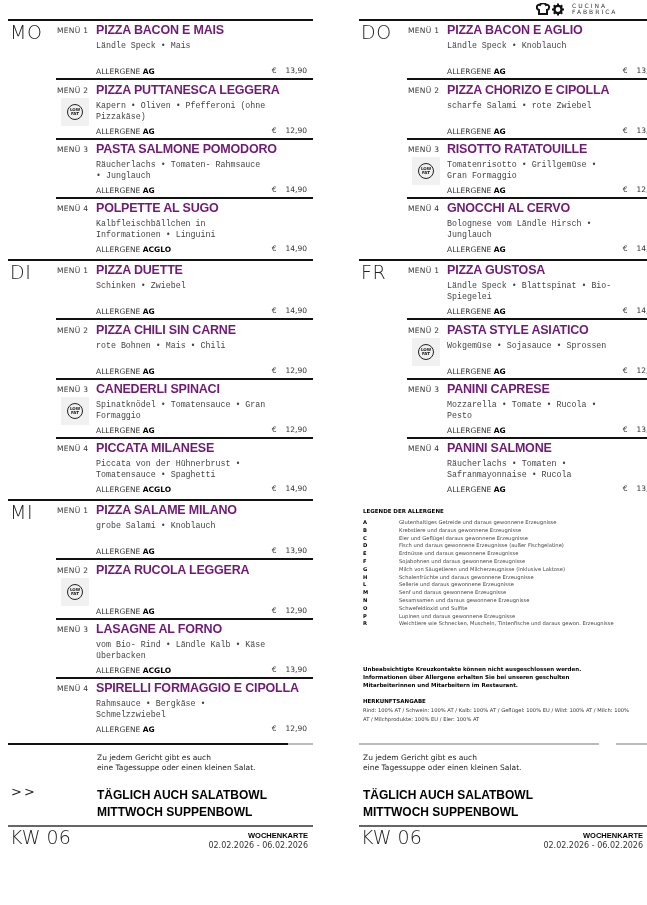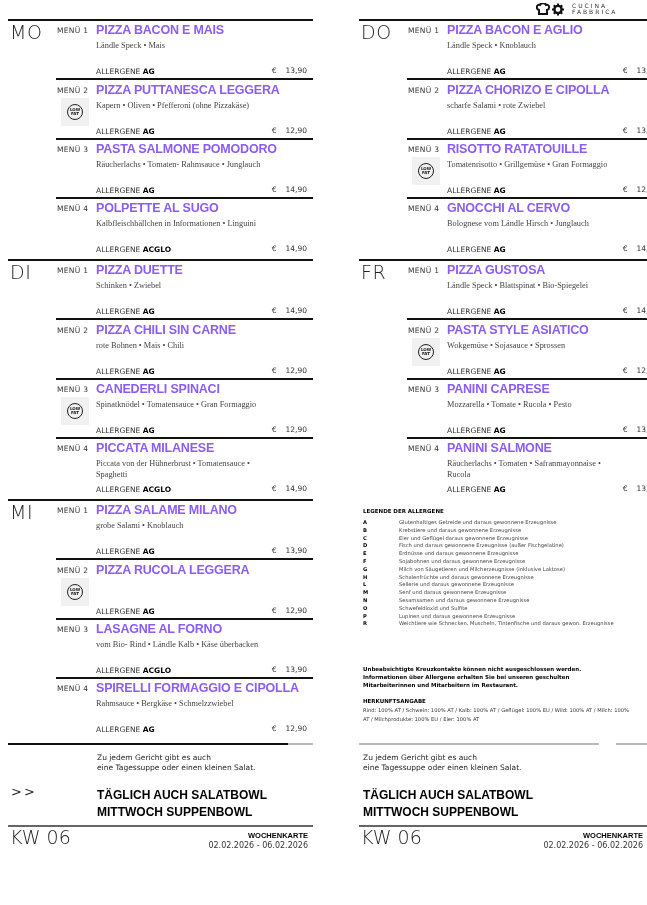--- a/index.html
+++ b/index.html
@@ -14,22 +14,22 @@
   .logo svg { display: block; }
   .logo .logo-text { margin-left: 6px; font-size: 6px; letter-spacing: 2px; line-height: 6px; color: #333; font-family: "DejaVu Sans", sans-serif; }
 
   .day { position: relative; }
   .day-rule { position: absolute; left: 0; right: 0; top: 0; height: 2px; background: #111; }
   .day-label { position: absolute; left: 2px; top: 2px; font-size: 19px; font-weight: 300; color: #222; letter-spacing: 0.5px; font-family: "DejaVu Sans", sans-serif; }
 
   .menu { position: absolute; left: 48px; right: 0; height: 59px; }
   .menu .rule { position: absolute; left: 0; right: 0; bottom: 0; height: 2px; background: #111; }
   .menu .num { position: absolute; left: 1px; top: 5px; font-size: 7.5px; color: #333; letter-spacing: 0.3px; font-family: "DejaVu Sans", sans-serif; }
-  .menu .title { position: absolute; left: 40px; top: 2px; font-size: 12.5px; font-weight: 900; color: #8b5cf6; letter-spacing: -0.2px; white-space: nowrap; font-family: "Liberation Sans", sans-serif; }
-  .menu .desc { position: absolute; left: 40px; top: 19px; width: 170px; font-size: 8.3px; line-height: 11px; color: #444; font-family: Liberation Serif, serif; }
+  .menu .title { position: absolute; left: 40px; top: 2px; font-size: 12.5px; font-weight: 900; color: #701a75; letter-spacing: -0.2px; white-space: nowrap; font-family: "Liberation Sans", sans-serif; }
+  .menu .desc { position: absolute; left: 40px; top: 19px; width: 170px; font-size: 8.3px; line-height: 11px; color: #444; font-family: Liberation Mono, monospace; }
   .menu .allergen { position: absolute; left: 40px; bottom: 4px; font-size: 7.5px; color: #333; font-family: "DejaVu Sans", sans-serif; }
   .menu .allergen b { font-weight: 700; color: #000; }
   .menu .price { position: absolute; right: 6px; bottom: 5px; font-size: 7.5px; color: #333; font-family: "DejaVu Sans", sans-serif; }
   .menu .price .eur { margin-right: 9px; }
   .lowfat { position: absolute; left: 5px; top: 17px; width: 28px; height: 28px; background: #f1f1f1; display: flex; align-items: center; justify-content: center; }
   .lowfat .badge { width: 14px; height: 14px; border-radius: 50%; border: 1.5px solid #222; font-size: 4px; line-height: 4px; font-weight: 700; text-align: center; display: flex; flex-direction: column; justify-content: center; color: #111; font-family: "DejaVu Sans", sans-serif; }
 
   .bottom-rule { position: absolute; height: 2px; background: #111; }
   .grey-rule { position: absolute; height: 2px; background: #bbb; }
 

